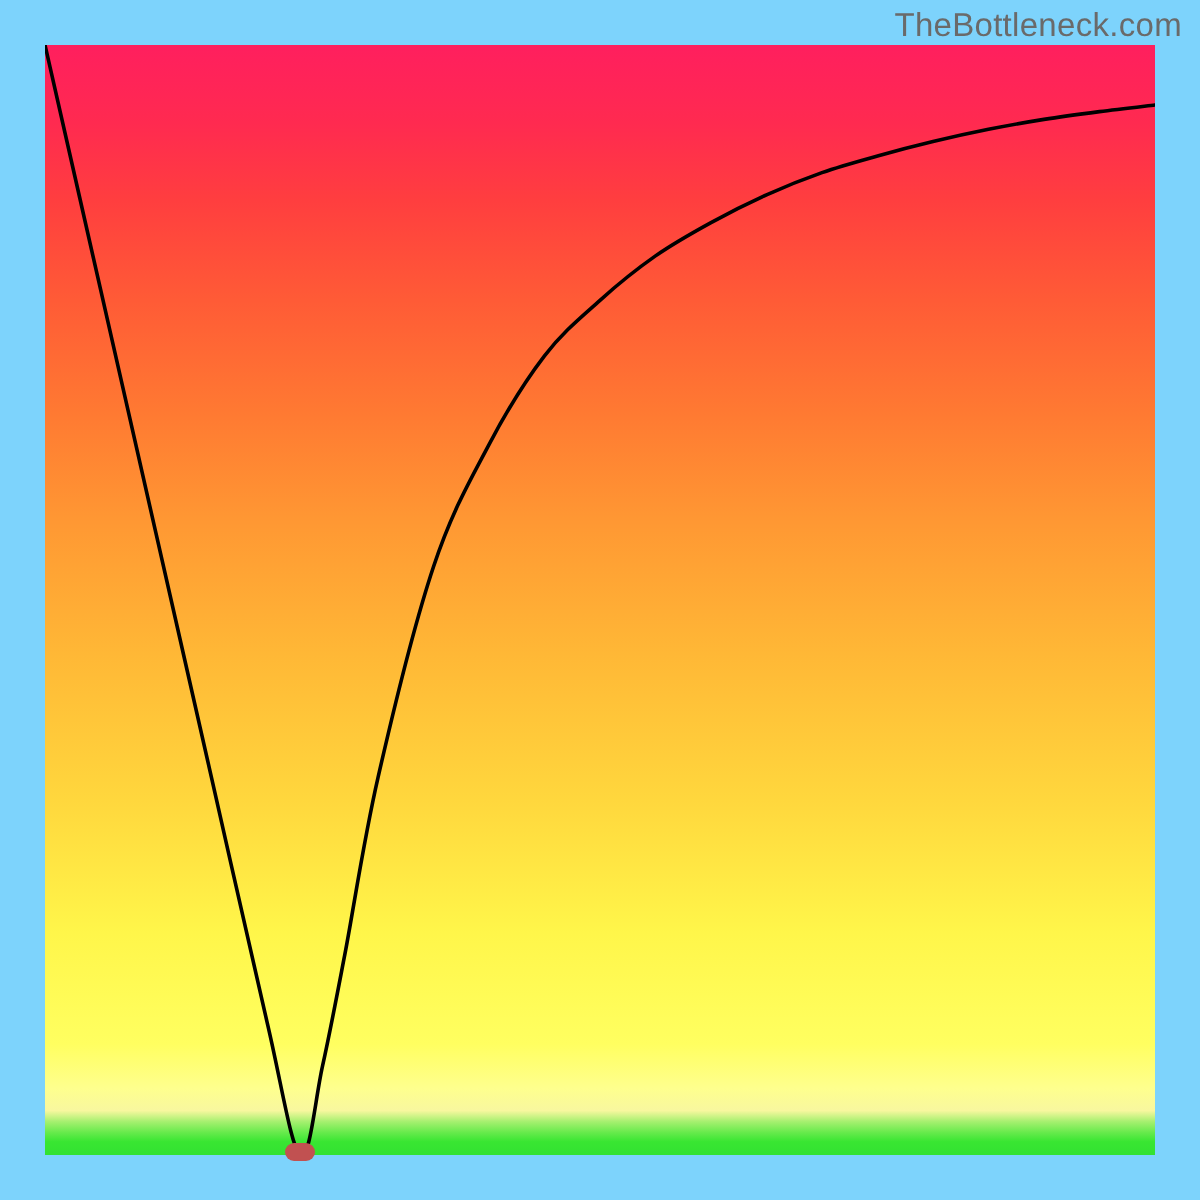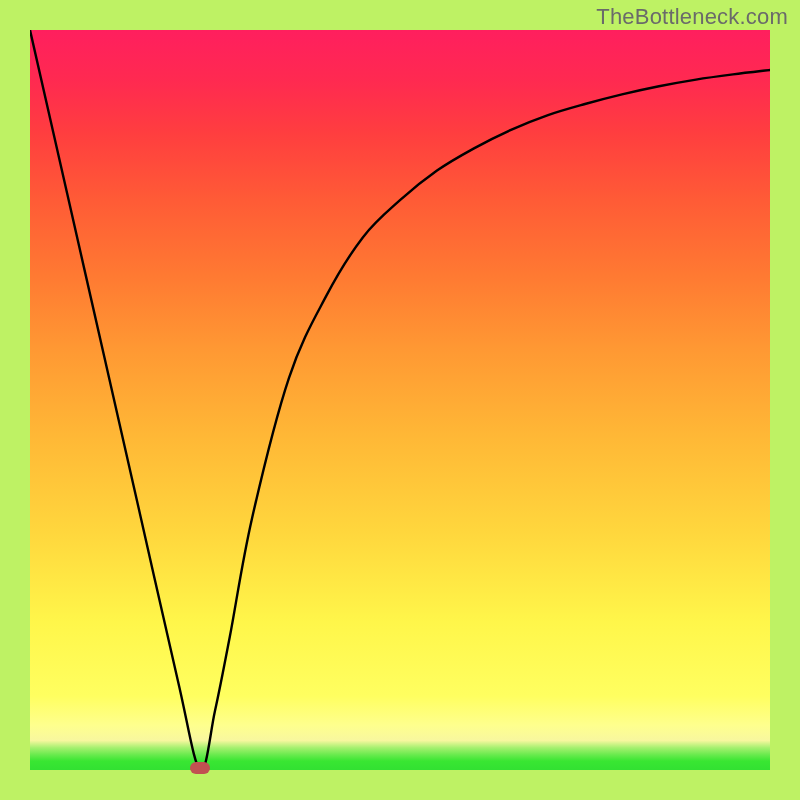--- a/index.html
+++ b/index.html
@@ -8,21 +8,21 @@
     width: 800px;
     height: 800px;
     background: #000;
     font-family: Arial, Helvetica, sans-serif;
     overflow: hidden;
   }
   .outer {
     position: relative;
     width: 800px;
     height: 800px;
-    background: #bef264;
+    background: #7dd3fc;
   }
   .plot {
     position: absolute;
     left: 30px;
     top: 30px;
     width: 740px;
     height: 740px;
     background: linear-gradient(to top,
       #32e132 0%,
       #39e632 1.2%,

